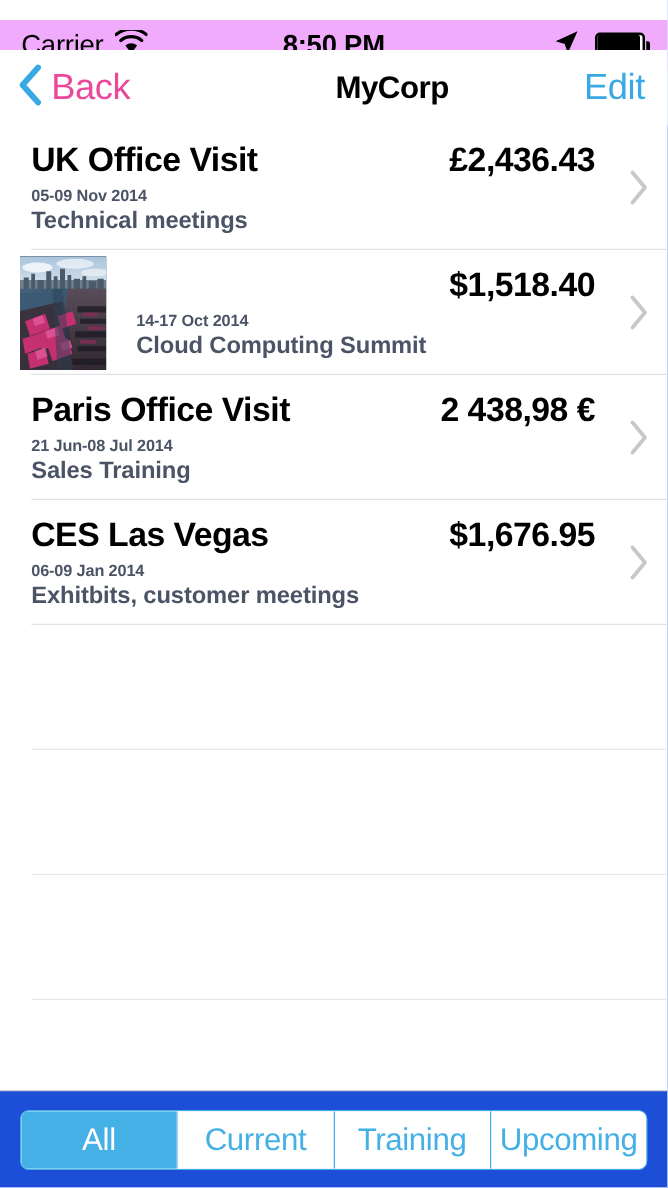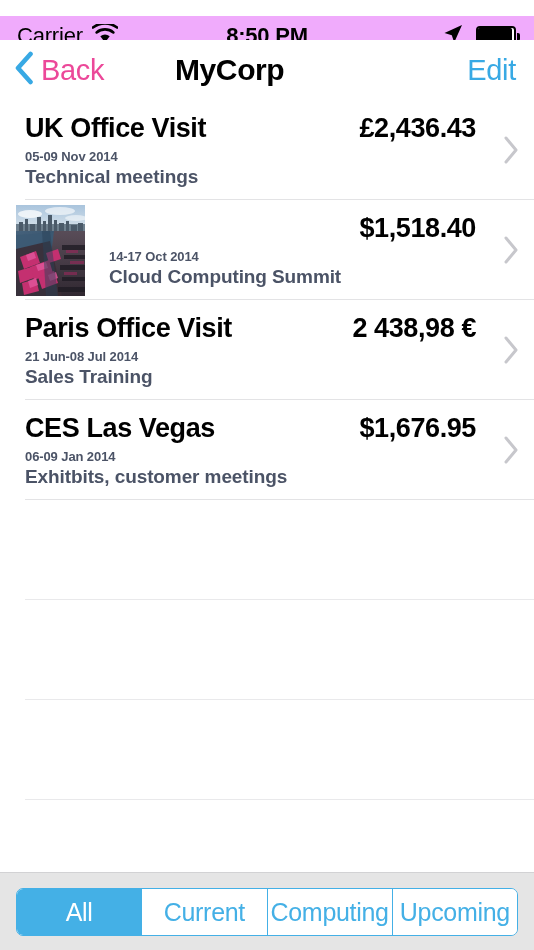--- a/index.html
+++ b/index.html
@@ -38,21 +38,21 @@
     position:absolute; top:40px; left:0; width:534px; height:60px;
     background:#ffffff; display:flex; align-items:center;
   }
   .nav-back {
     display:flex; align-items:center; gap:7px; padding-left:14px;
     cursor:pointer; width:175px;
   }
   .nav-back-chev { display:block; flex:none; }
   .nav-back-label { font-size:29px; color:#ec4899; letter-spacing:-0.3px; }
   .nav-title {
-    flex:1; text-align:left; font-size:30px; font-weight:bold; color:#000;
+    flex:1; text-align:right; font-size:25px; font-weight:bold; color:#000;
     letter-spacing:-0.4px;
   }
   .nav-edit {
     width:175px; text-align:right; padding-right:18px;
     font-size:29px; color:#38a9e4; cursor:pointer; letter-spacing:-0.3px;
   }
 
   
   .list {
     position:absolute; top:100px; left:0; width:534px; height:772px;
@@ -97,21 +97,21 @@
   .empty-row {
     position:relative; width:534px; height:100px; background:#fff;
   }
   .empty-row .row-sep {
     position:absolute; bottom:0; left:25px; right:0; height:1px; background:#e9e9eb;
   }
 
   
   .toolbar {
     position:absolute; bottom:0; left:0; width:534px; height:78px;
-    background:#e5e5e5; border-top:1px solid #d2d2d4;
+    background:#1d4ed8; border-top:1px solid #d2d2d4;
   }
   .segmented {
     position:absolute; left:16px; top:15px; width:502px; height:48px;
     display:flex; border:1.5px solid #44b0e6; border-radius:7px; overflow:hidden;
     background:#fff;
   }
   .seg {
     flex:1; display:flex; align-items:center; justify-content:center;
     font-size:25px; color:#44b0e6; letter-spacing:-0.3px; cursor:pointer;
     border-left:1.5px solid #44b0e6; background:#fff; white-space:nowrap;
@@ -312,18 +312,18 @@
     <div class="empty-row">
         <div class="row-sep"></div>
       </div>
     <div class="empty-row"></div>
   </div>
 
   <div class="toolbar">
     <div class="segmented">
       <div class="seg selected">All</div>
       <div class="seg">Current</div>
-      <div class="seg">Computing</div>
+      <div class="seg">Training</div>
       <div class="seg">Upcoming</div>
     </div>
   </div>
 
 </div>
 
 </body></html>

